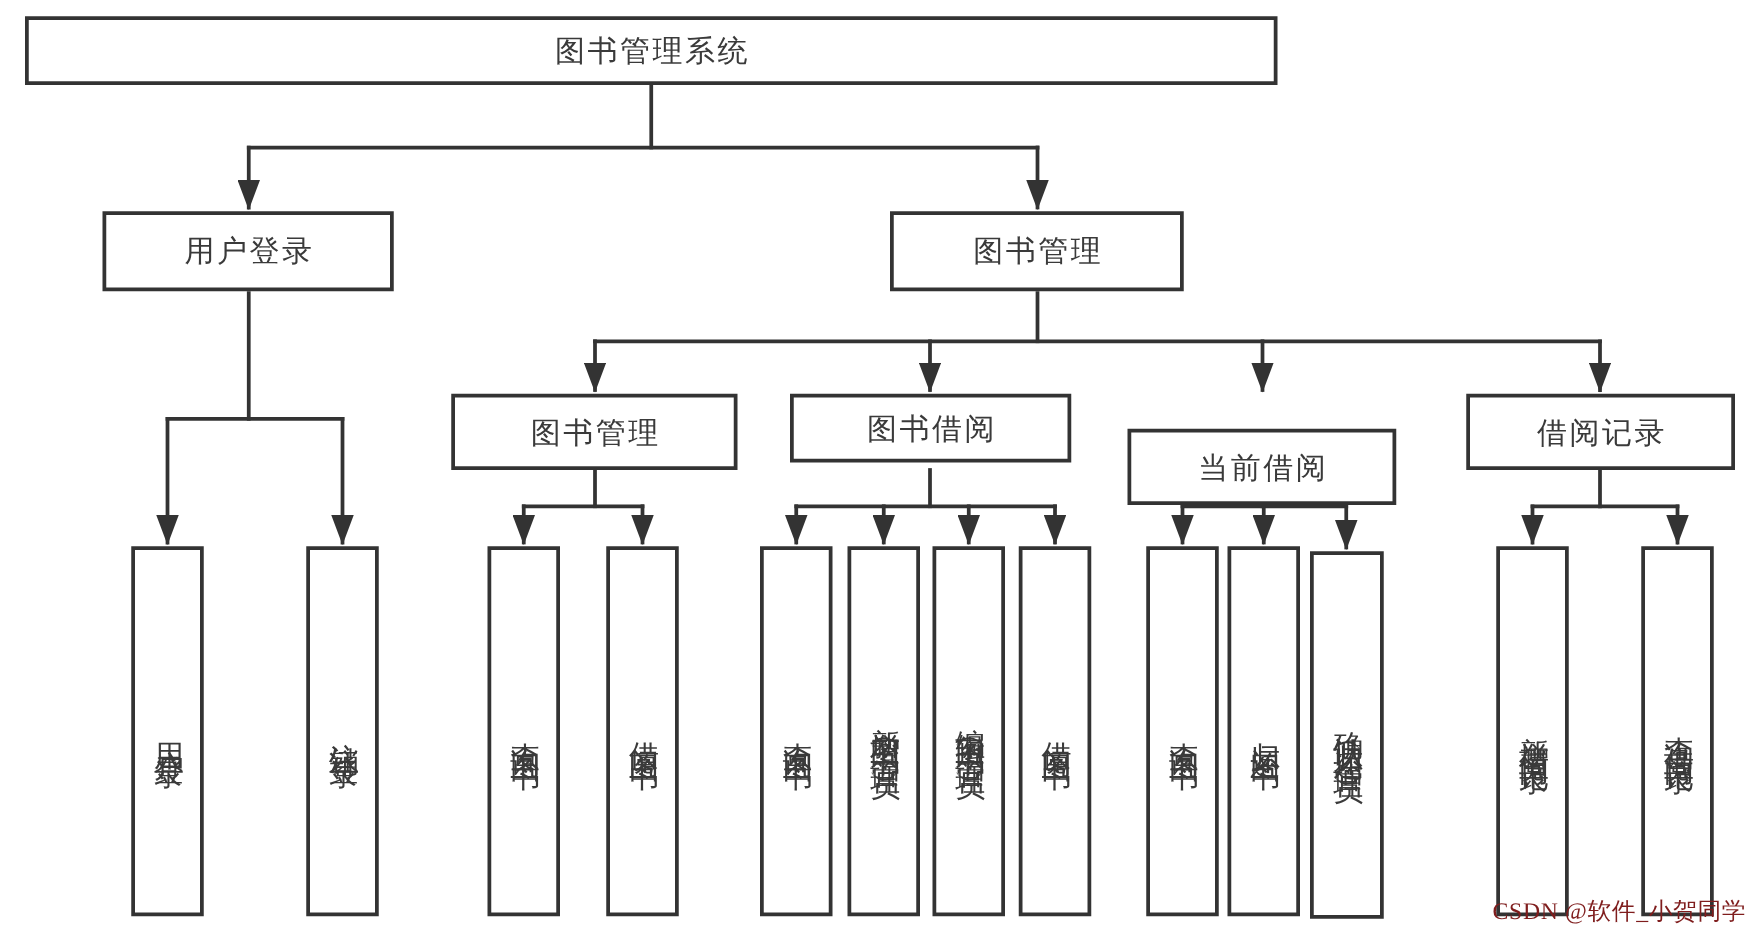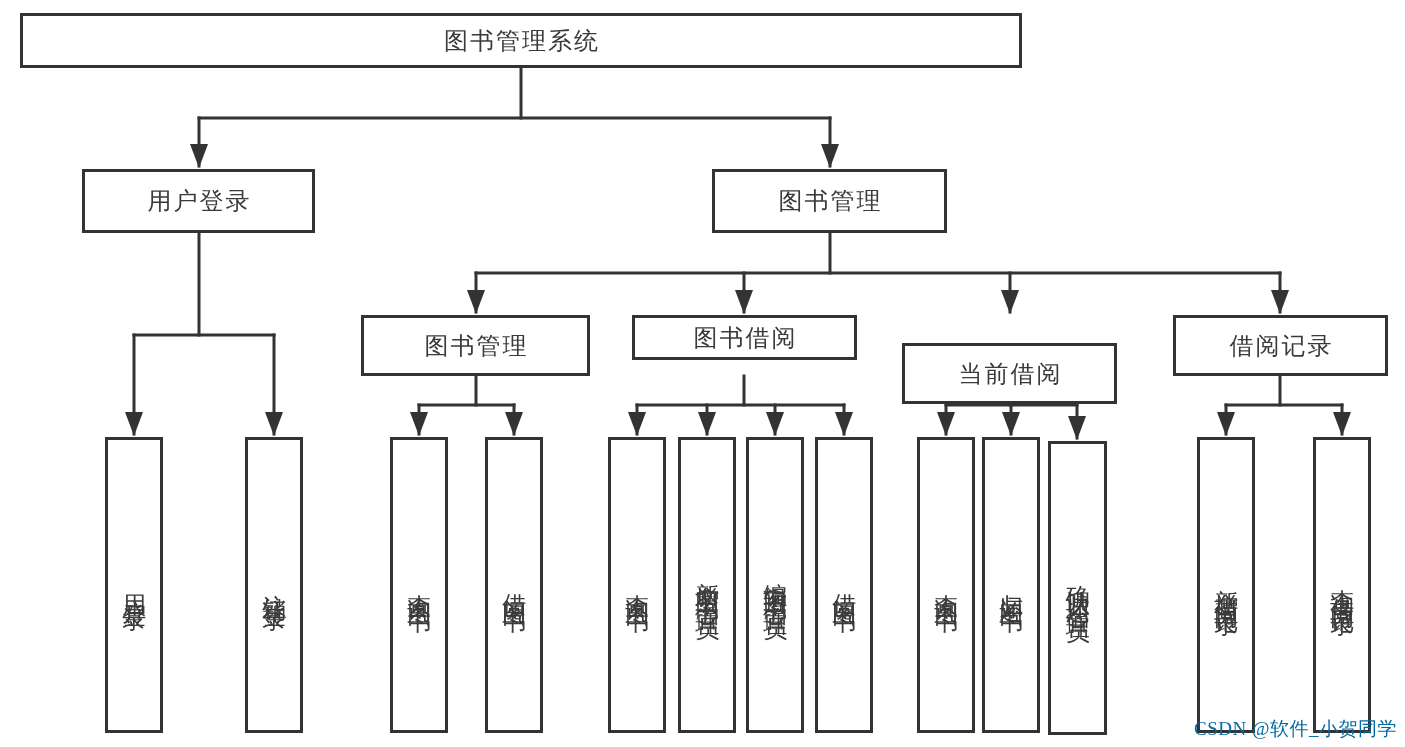--- a/index.html
+++ b/index.html
@@ -45,21 +45,21 @@
     line-height: 1.1;
     letter-spacing: 5px;
     white-space: nowrap;
   }
   #watermark {
     position: absolute;
     right: 8px;
     bottom: 5px;
     font-size: 19px;
     letter-spacing: 0.5px;
-    color: #0369a1;
+    color: #7f1d1d;
     z-index: 20;
     white-space: nowrap;
   }
 </style>
 </head>
 <body>
 
 <div id="stage">
 
   <svg id="connectors" width="1405" height="747" viewBox="0 0 1405 747">
@@ -133,21 +133,21 @@
   <div class="box hbox" style="left:82px; top:169px; width:233px; height:64px;">
     <span class="label">用户登录</span>
   </div>
   <div class="box hbox" style="left:712px; top:169px; width:235px; height:64px;">
     <span class="label">图书管理</span>
   </div>
 
   <div class="box hbox" style="left:361px; top:315px; width:229px; height:61px;">
     <span class="label">图书管理</span>
   </div>
-  <div class="box hbox" style="left:632px; top:315px; width:225px; height:45px;">
+  <div class="box hbox" style="left:632px; top:315px; width:225px; height:55px;">
     <span class="label">图书借阅</span>
   </div>
   <div class="box hbox" style="left:902px; top:315px; width:215px; height:61px;margin-top:28px;">
     <span class="label">当前借阅</span>
   </div>
   <div class="box hbox" style="left:1173px; top:315px; width:215px; height:61px;">
     <span class="label">借阅记录</span>
   </div>
 
   <div class="box vbox" style="left:105px; top:437px; width:58px; height:296px;">

